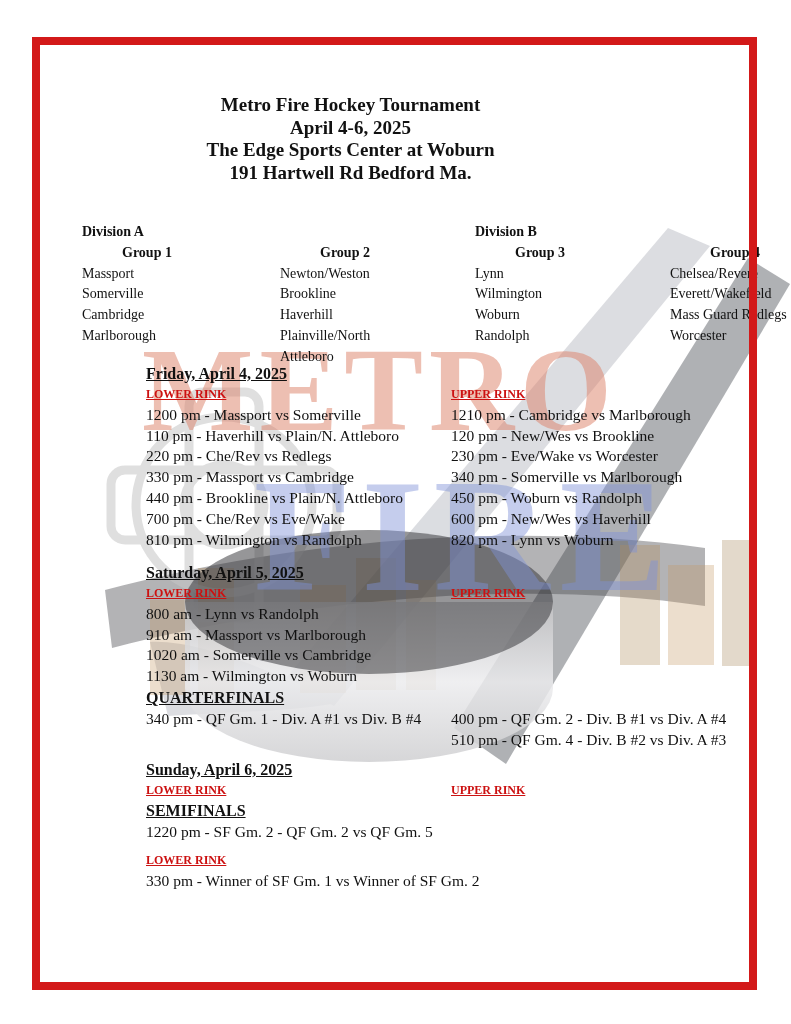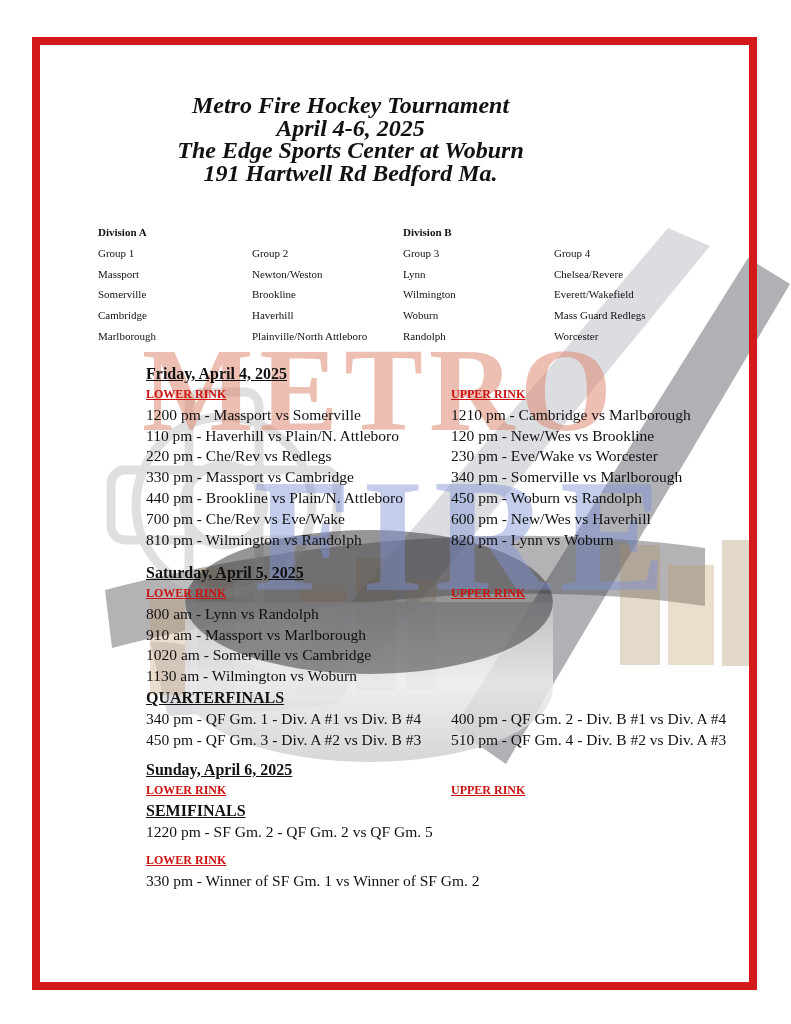--- a/index.html
+++ b/index.html
@@ -17,30 +17,30 @@
     border:8px solid #d31919;
     pointer-events:none;
     z-index:3;
   }
   .bg{
     position:absolute;left:0;top:0;width:791px;height:1024px;z-index:0;
   }
   .content{position:absolute;left:0;top:0;width:791px;height:1024px;z-index:2;}
   .title{
     position:absolute;top:94px;left:0;width:701px;
-    text-align:center;font-weight:bold;font-size:24px;line-height:22.5px;font-style:italic;
+    text-align:center;font-weight:bold;font-size:19px;line-height:22.5px;
   }
   .divisions{
-    position:absolute;top:222px;left:98px;width:620px;
-    font-size:11px;line-height:20.8px;
-    display:grid;grid-template-columns:154px 151px 151px 164px;
+    position:absolute;top:222px;left:82px;width:620px;
+    font-size:14px;line-height:20.8px;
+    display:grid;grid-template-columns:154px 151px 151px 164px;gap:44px;
   }
   .divcol{padding-right:8px;}
   .div-head{font-weight:bold;height:20.8px;}
-  .group-head{font-weight:normal;}
+  .group-head{font-weight:bold;margin-left:40px;}
   .section{position:absolute;left:98px;font-size:15.5px;line-height:20.8px;margin-left:48px;}
   .sec-friday{top:363px;}
   .sec-saturday{top:562px;}
   .sec-qf{top:688px;}
   .sec-sunday{top:759px;}
   .sec-finals{top:850px;}
   .date-head{
     font-weight:bold;font-size:16px;text-decoration:underline;line-height:21px;
   }
   .round-head{
@@ -210,21 +210,20 @@
         </div>
       </div>
     </div>
 
     <div class="section sec-qf">
       <div class="round-head">QUARTERFINALS</div>
       <div class="cols">
         <div class="col-l">
           <div>
               <div class="game">340 pm - QF Gm. 1 - Div. A #1 vs Div. B #4</div>
-              <div class="game">450 pm - QF Gm. 3 - Div. A #2 vs Div. B #3</div>
             </div>
         </div>
         <div class="col-r">
           <div>
               <div class="game">400 pm - QF Gm. 2 - Div. B #1 vs Div. A #4</div>
               <div class="game">510 pm - QF Gm. 4 - Div. B #2 vs Div. A #3</div>
             </div>
         </div>
       </div>
     </div>

